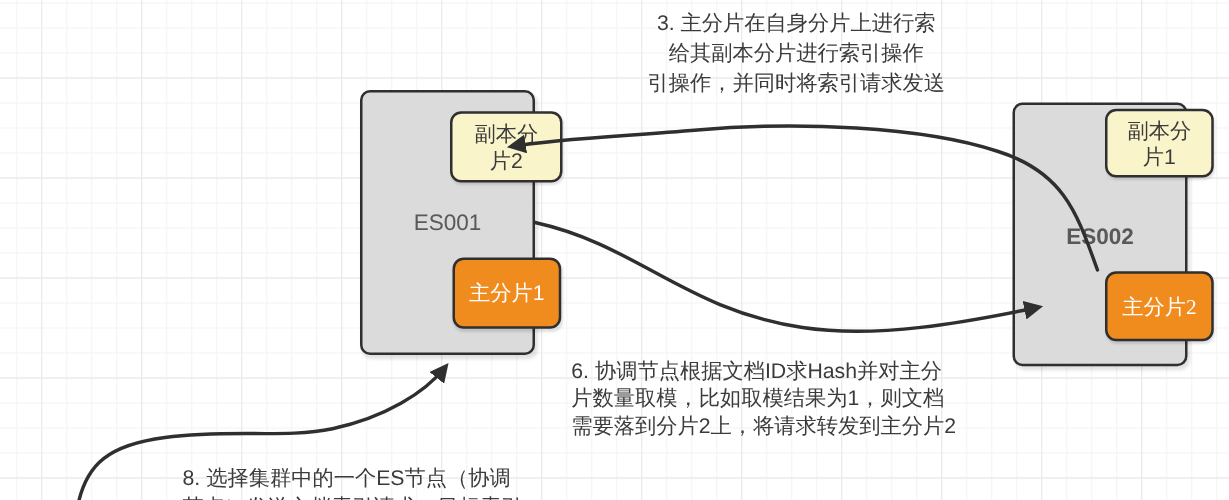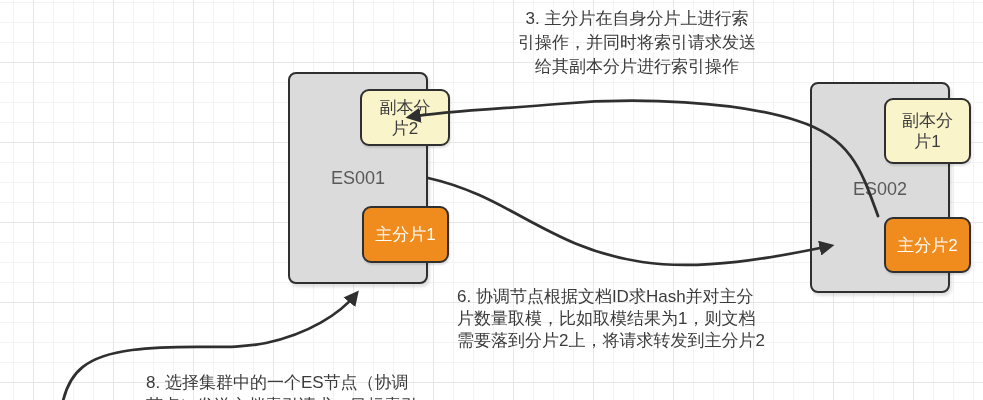--- a/index.html
+++ b/index.html
@@ -55,44 +55,44 @@
     <div class="shard replica" style="left:22px; top:15px; width:90px; height:57px;">
       <div class="shard-text">副本分片2</div>
     </div>
     <div class="node-label" style="top:94px;">ES001</div>
     <div class="shard primary" style="left:24px; top:132px; width:87px; height:57px;">
       <div class="shard-text">主分片1</div>
     </div>
   </div>
 
   <div class="node" style="left:810px; top:82px; width:140px; height:211px;">
-    <div class="shard replica" style="left:24px; top:14px; width:87px; height:66px;">
+    <div class="shard replica" style="left:24px; top:3px; width:87px; height:55px;">
       <div class="shard-text">副本分片1</div>
     </div>
-    <div class="node-label" style="top:95px;">ES002</div>
-    <div class="shard primary" style="left:24px; top:133px; width:87px; height:56px;">
+    <div class="node-label" style="top:95px;font-weight:bold;">ES002</div>
+    <div class="shard primary" style="left:24px; top:133px; width:87px; height:56px;font-family:Liberation Serif, serif;">
       <div class="shard-text">主分片2</div>
     </div>
   </div>
 
   <svg class="connectors" viewBox="0 0 983 400" xmlns="http://www.w3.org/2000/svg">
     <defs>
       <marker id="arrow" viewBox="0 0 10 10" refX="7" refY="5" markerWidth="5.5" markerHeight="5.5" orient="auto-start-reverse">
         <path d="M 0 0 L 10 5 L 0 10 z" fill="#2f2f2f"></path>
       </marker>
     </defs>
     <path d="M 63 401 C 70 372 86 356 132 350 C 186 343 228 351 266 343 C 308 334 340 314 356 294" fill="none" stroke="#2f2f2f" stroke-width="2.75" stroke-linecap="round" marker-end="url(#arrow)"></path>
     <path d="M 428 178 C 510 196 548 248 642 262 C 702 271 772 258 830 246" fill="none" stroke="#2f2f2f" stroke-width="2.75" stroke-linecap="round" marker-end="url(#arrow)"></path>
     <path d="M 878 216 C 862 172 852 138 798 121 C 738 101 636 97 558 104 C 498 109 446 111 410 117" fill="none" stroke="#2f2f2f" stroke-width="2.75" stroke-linecap="round" marker-end="url(#arrow)"></path>
   </svg>
 
   <div class="annotation" style="left:518px; top:7px; line-height:24px;text-align:center;">
     <div>3. 主分片在自身分片上进行索</div>
+    <div>给其副本分片进行索引操作</div>
     <div>引操作，并同时将索引请求发送</div>
-    <div>给其副本分片进行索引操作</div>
   </div>
 
   <div class="annotation" style="left:457px; top:286px; line-height:22px;">
     <div>6. 协调节点根据文档ID求Hash并对主分</div>
     <div>片数量取模，比如取模结果为1，则文档</div>
     <div>需要落到分片2上，将请求转发到主分片2</div>
   </div>
 
   <div class="annotation" style="left:146px; top:371px; line-height:23px;">
     <div>8. 选择集群中的一个ES节点（协调</div>

